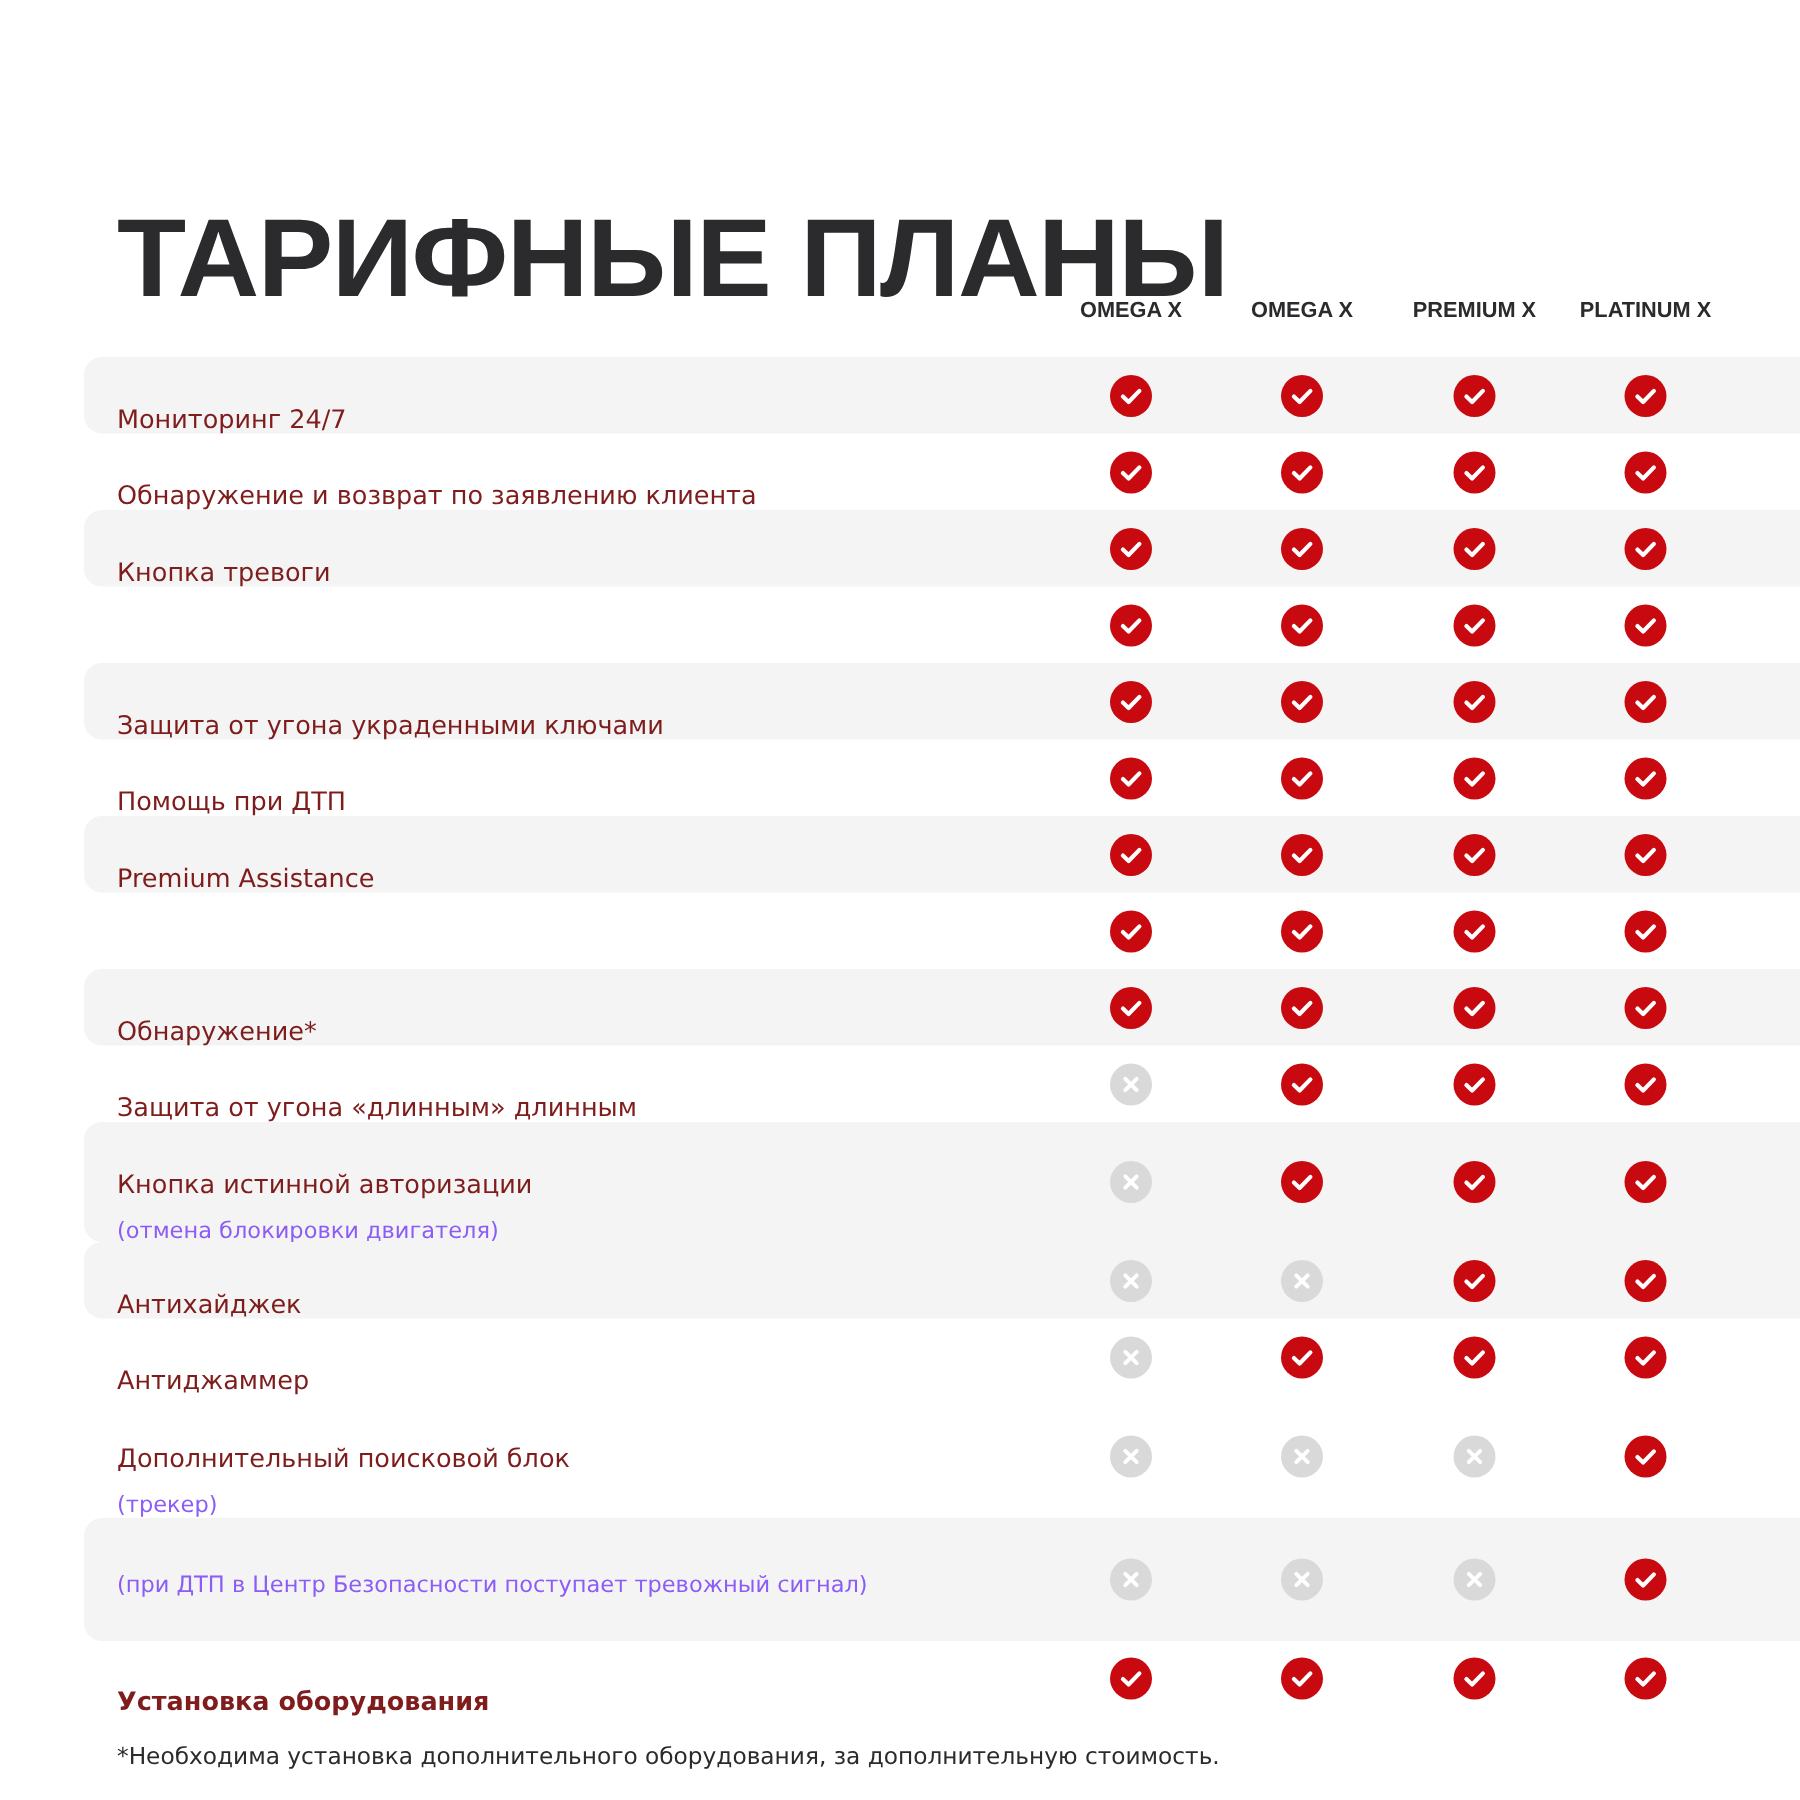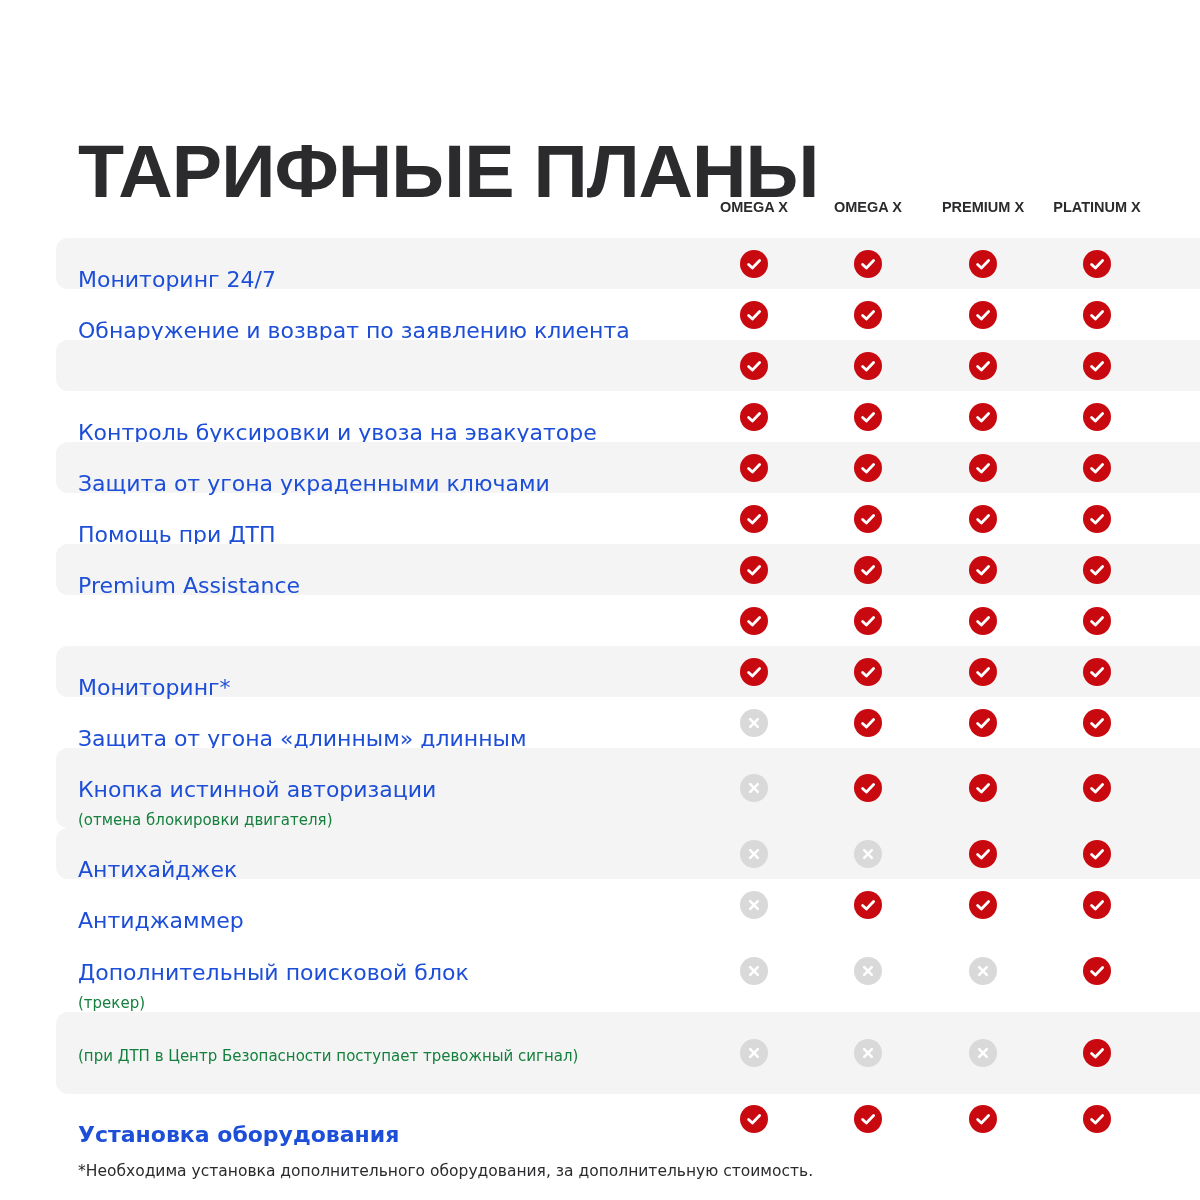--- a/index.html
+++ b/index.html
@@ -23,22 +23,22 @@
   }
   .table { position: absolute; left: 0; top: 238px; width: 1200px; }
   .row {
     position: relative; width: 1144px; margin-left: 56px; box-sizing: border-box;
     border-radius: 12px 0 0 12px;
   }
   .row.shaded { background: #f4f4f4; }
   .label {
     position: absolute; left: 22px; top: 0; bottom: 0; display: flex; flex-direction: column; justify-content: center;
   }
-  .label .main { font-size: 22px; line-height: 26px; color: #1d4ed8; margin-top: 32px; }
-  .label .sub { font-size: 15px; line-height: 22px; color: #15803d; margin-top: 6px; }
+  .label .main { font-size: 17px; line-height: 26px; color: #7f1d1d; margin-top: 32px; }
+  .label .sub { font-size: 15px; line-height: 22px; color: #8b5cf6; margin-top: 6px; }
   .row.bold .label .main { font-weight: 700; }
   .cell {
     position: absolute; top: 50%; width: 28px; height: 28px; margin-left: -14px; margin-top: -14px;
   }
   .icon {
     width: 28px; height: 28px; border-radius: 50%; display: block;
   }
   .icon.yes { background: #c8090f; }
   .icon.no { background: #d9d9d9; }
   .icon svg { display: block; }
@@ -121,20 +121,24 @@
       </div>
       <div class="cell" style="left: 1041px;">
         <span class="icon yes" style="background: rgb(200, 9, 15);">
           <svg width="28" height="28" viewBox="0 0 28 28">
             <path d="M8.6 14.4 L12.4 18 L19.6 10.6" fill="none" stroke="#ffffff" stroke-width="2.8" stroke-linecap="round" stroke-linejoin="round"></path>
           </svg>
         </span>
       </div>
     </div>
     <div class="row shaded" style="height: 51px;">
+    <div class="label">
+      <span class="main">Кнопка тревоги</span>
+
+    </div>
   <div class="cell" style="left: 698px;">
         <span class="icon yes" style="background: rgb(200, 9, 15);">
           <svg width="28" height="28" viewBox="0 0 28 28">
             <path d="M8.6 14.4 L12.4 18 L19.6 10.6" fill="none" stroke="#ffffff" stroke-width="2.8" stroke-linecap="round" stroke-linejoin="round"></path>
           </svg>
         </span>
       </div>
       <div class="cell" style="left: 812px;">
         <span class="icon yes" style="background: rgb(200, 9, 15);">
           <svg width="28" height="28" viewBox="0 0 28 28">
@@ -151,24 +155,20 @@
       </div>
       <div class="cell" style="left: 1041px;">
         <span class="icon yes" style="background: rgb(200, 9, 15);">
           <svg width="28" height="28" viewBox="0 0 28 28">
             <path d="M8.6 14.4 L12.4 18 L19.6 10.6" fill="none" stroke="#ffffff" stroke-width="2.8" stroke-linecap="round" stroke-linejoin="round"></path>
           </svg>
         </span>
       </div>
     </div>
     <div class="row" style="height: 51px;">
-    <div class="label">
-      <span class="main">Контроль буксировки и увоза на эвакуаторе</span>
-
-    </div>
   <div class="cell" style="left: 698px;">
         <span class="icon yes" style="background: rgb(200, 9, 15);">
           <svg width="28" height="28" viewBox="0 0 28 28">
             <path d="M8.6 14.4 L12.4 18 L19.6 10.6" fill="none" stroke="#ffffff" stroke-width="2.8" stroke-linecap="round" stroke-linejoin="round"></path>
           </svg>
         </span>
       </div>
       <div class="cell" style="left: 812px;">
         <span class="icon yes" style="background: rgb(200, 9, 15);">
           <svg width="28" height="28" viewBox="0 0 28 28">
@@ -318,21 +318,21 @@
       <div class="cell" style="left: 1041px;">
         <span class="icon yes" style="background: rgb(200, 9, 15);">
           <svg width="28" height="28" viewBox="0 0 28 28">
             <path d="M8.6 14.4 L12.4 18 L19.6 10.6" fill="none" stroke="#ffffff" stroke-width="2.8" stroke-linecap="round" stroke-linejoin="round"></path>
           </svg>
         </span>
       </div>
     </div>
     <div class="row shaded" style="height: 51px;">
     <div class="label">
-      <span class="main">Мониторинг*</span>
+      <span class="main">Обнаружение*</span>
 
     </div>
   <div class="cell" style="left: 698px;">
         <span class="icon yes" style="background: rgb(200, 9, 15);">
           <svg width="28" height="28" viewBox="0 0 28 28">
             <path d="M8.6 14.4 L12.4 18 L19.6 10.6" fill="none" stroke="#ffffff" stroke-width="2.8" stroke-linecap="round" stroke-linejoin="round"></path>
           </svg>
         </span>
       </div>
       <div class="cell" style="left: 812px;">

